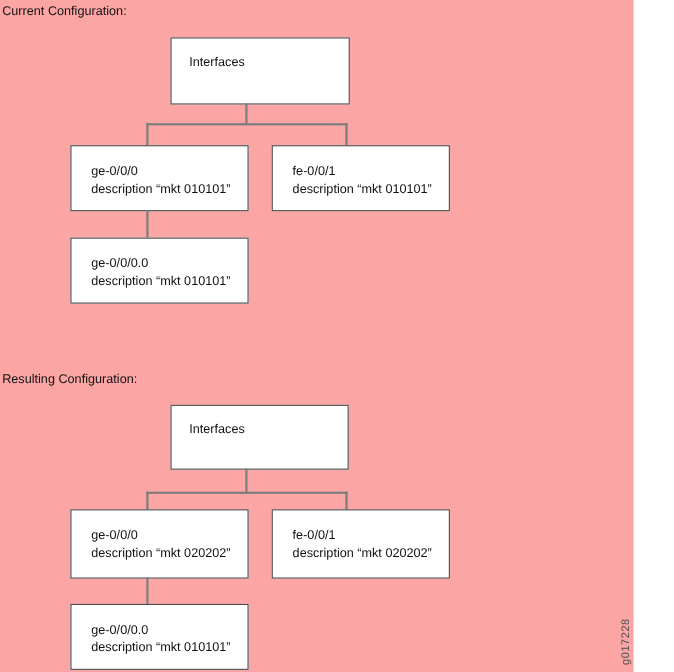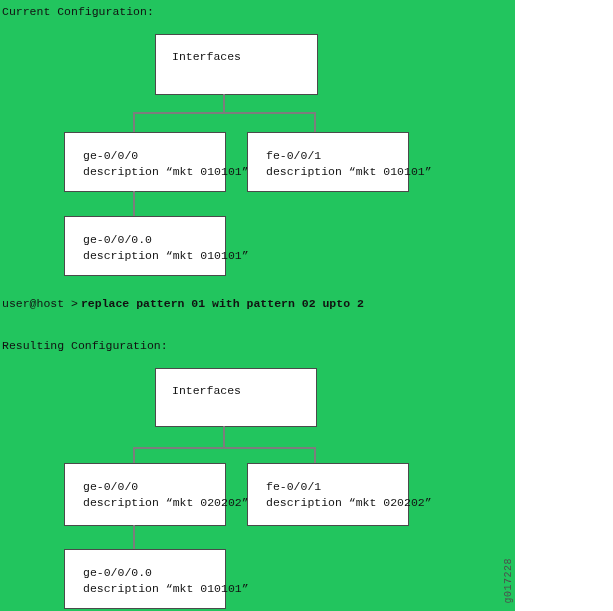--- a/index.html
+++ b/index.html
@@ -1,21 +1,21 @@
 <!DOCTYPE html>
 <html><head>
 <meta charset="utf-8">
 <style>
   html, body { margin: 0; padding: 0; background: #ffffff; }
   .canvas {
     position: relative;
-    width: 515px;
+    width: 576px;
     height: 611px;
-    background: #22c55e;
-    font-family: Liberation Mono, monospace;
+    background: #fca5a5;
+    font-family: Liberation Sans, sans-serif;
     color: #111111;
     overflow: hidden;
   }
   .section-label {
     position: absolute;
     left: 2px;
     font-size: 11.5px;
     white-space: nowrap;
   }
   .node {
@@ -77,23 +77,20 @@
     <span class="line">fe-0/0/1</span>
     <span class="line">description “mkt 010101”</span>
   </div>
 
   <div class="conn v" style="left:133px; top:191px; height:26px;"></div>
   <div class="node" style="left:52px; top:216px; width:162px; height:60px;">
     <span class="line">ge-0/0/0.0</span>
     <span class="line">description “mkt 010101”</span>
   </div>
 
-  <div class="cmd">
-    <span class="prompt">user@host &gt;</span><span class="bold">replace pattern 01 with pattern 02 upto 2</span>
-  </div>
 
   <div class="section-label" style="top:339px;">Resulting Configuration:</div>
 
   <div class="node root" style="left:143px; top:368px; width:162px; height:59px;">
     <span class="line">Interfaces</span>
   </div>
 
   <div class="conn v" style="left:223px; top:426px; height:22px;"></div>
   <div class="conn h" style="left:133px; top:447px; width:183px;"></div>
   <div class="conn v" style="left:133px; top:447px; height:17px;"></div>

